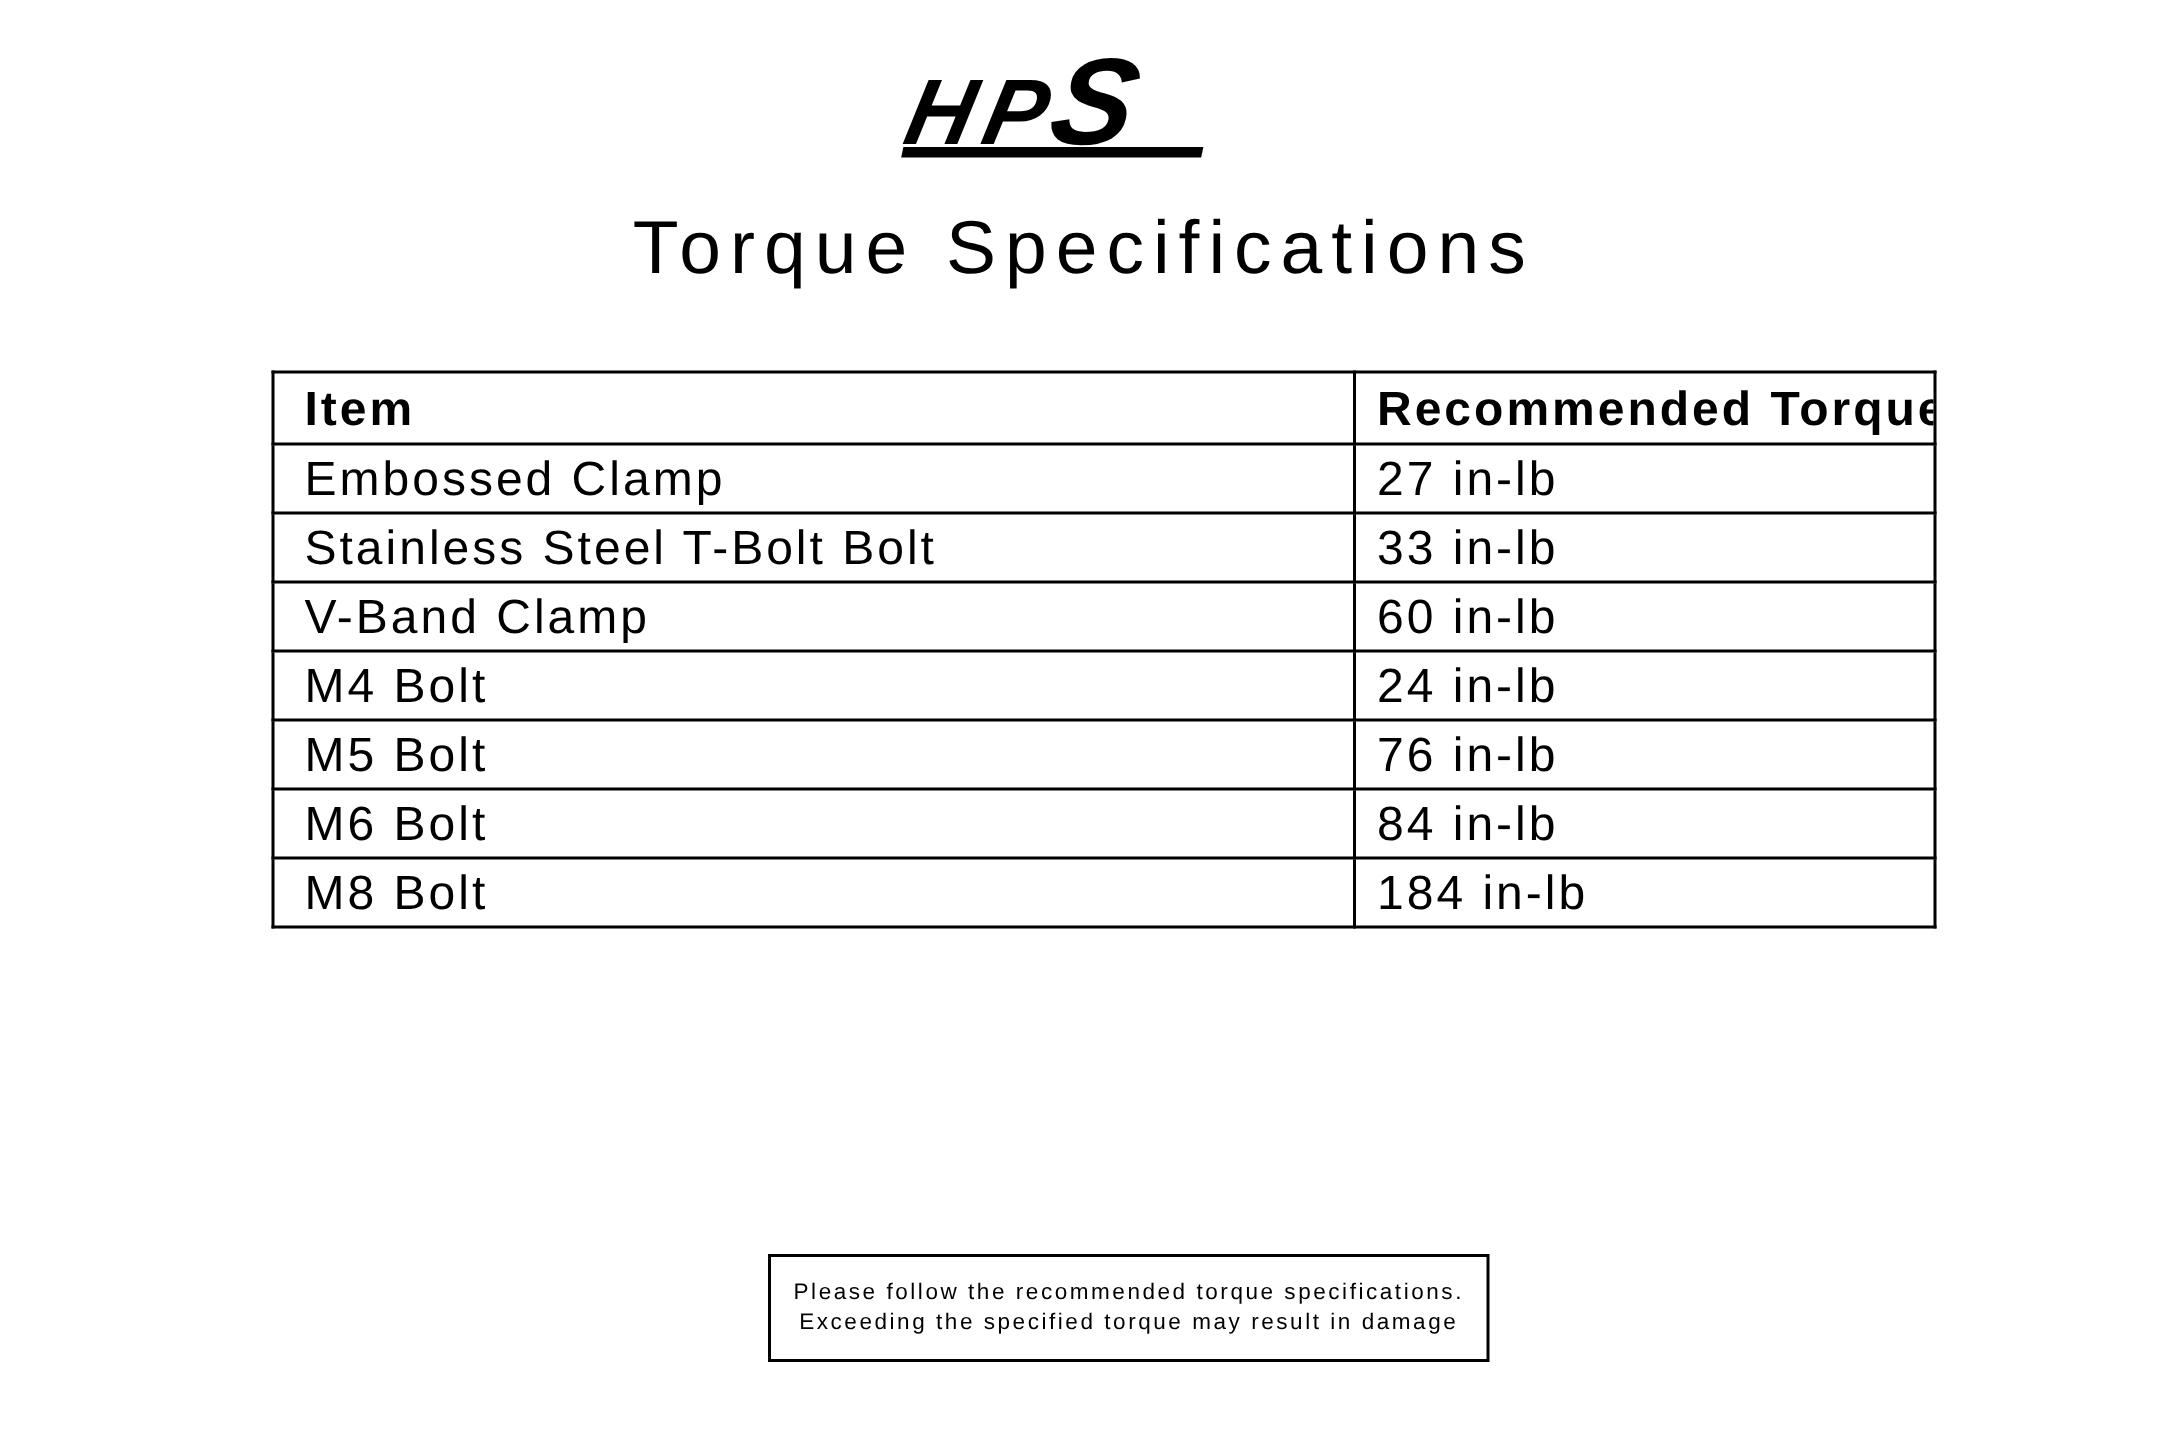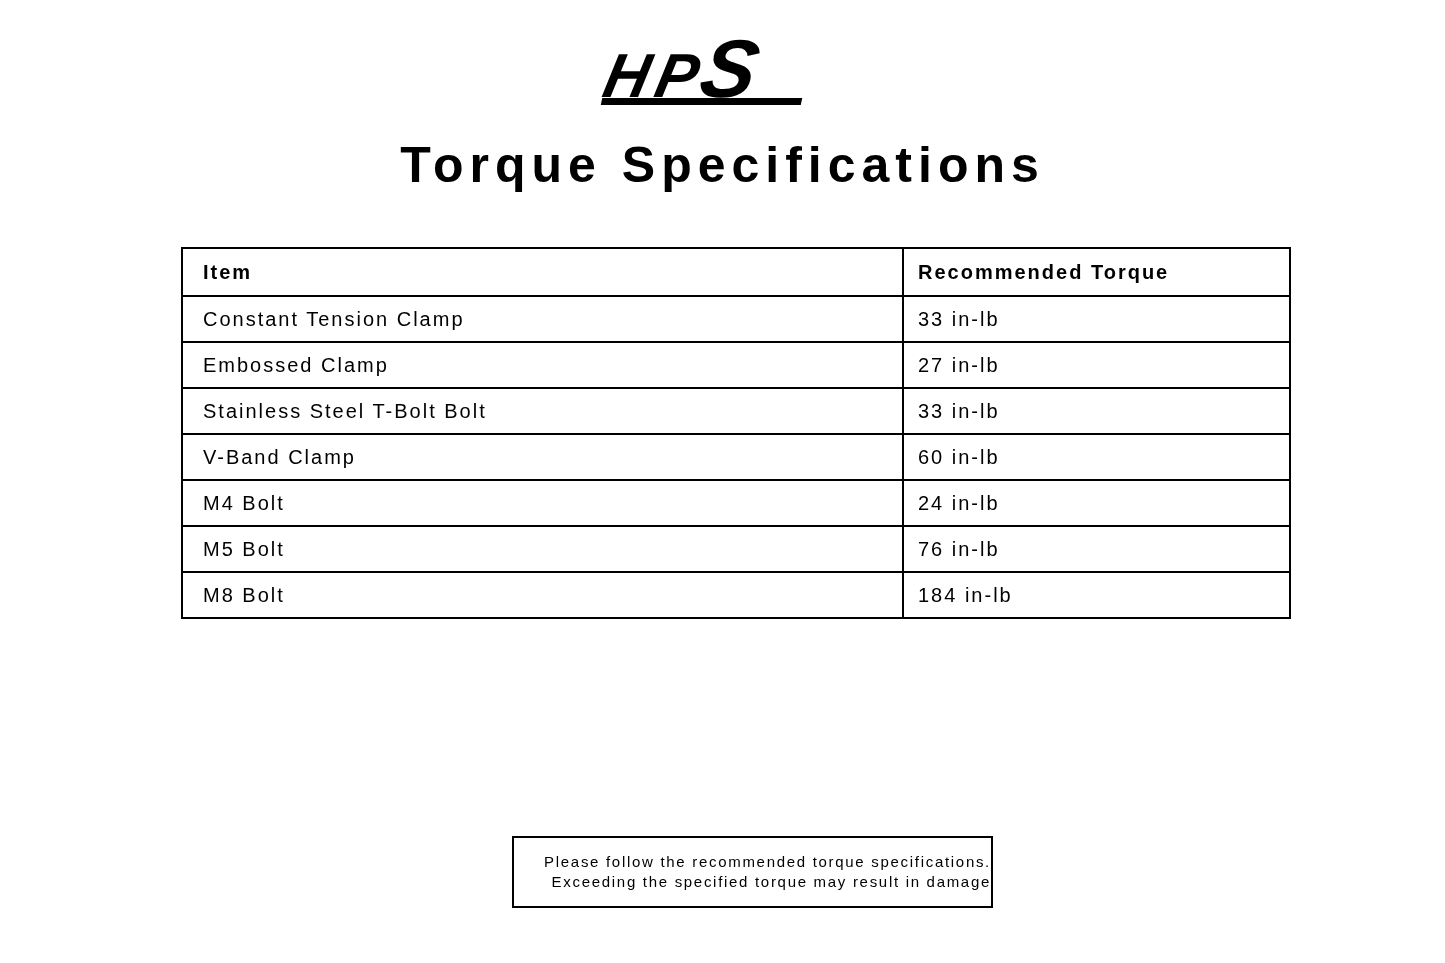--- a/index.html
+++ b/index.html
@@ -52,37 +52,37 @@
 
   
   .title {
     position: absolute;
     left: 0;
     top: 136px;
     width: 1445px;
     text-align: center;
     font-size: 50px;
     letter-spacing: 6px;
-    font-weight: bold;
+    font-weight: normal;
     margin: 0;
   }
 
   
   .spec-table {
     position: absolute;
     left: 181px;
     top: 247px;
     width: 1108px;
     border-collapse: collapse;
     table-layout: fixed;
   }
   .spec-table th,
   .spec-table td {
     border: 2px solid #000000;
-    font-size: 20px;
+    font-size: 32px;
     letter-spacing: 2px;
     vertical-align: middle;
     text-align: left;
     overflow: hidden;
     white-space: nowrap;
   }
   .spec-table th {
     font-weight: bold;
     height: 46px;
     padding: 0 0 0 20px;
@@ -102,21 +102,21 @@
     position: absolute;
     left: 512px;
     top: 836px;
     width: 481px;
     height: 72px;
     box-sizing: border-box;
     border: 2px solid #000000;
     display: flex;
     flex-direction: column;
     justify-content: center;
-    text-align: right;
+    text-align: center;
   }
   .note-line {
     font-size: 15px;
     letter-spacing: 1.7px;
     line-height: 20px;
     white-space: nowrap;
   }
 </style>
 </head>
 <body>
@@ -137,44 +137,44 @@
       <col class="col-value">
     </colgroup>
     <thead>
       <tr>
         <th>Item</th>
         <th class="value-head">Recommended Torque</th>
       </tr>
     </thead>
     <tbody>
         <tr>
-          <td>Constant Tension Clamp</td>
-          <td class="value-cell">33 in-lb</td>
-        </tr>
-        <tr>
           <td>Embossed Clamp</td>
           <td class="value-cell">27 in-lb</td>
         </tr>
         <tr>
           <td>Stainless Steel T-Bolt Bolt</td>
           <td class="value-cell">33 in-lb</td>
         </tr>
         <tr>
           <td>V-Band Clamp</td>
           <td class="value-cell">60 in-lb</td>
         </tr>
         <tr>
           <td>M4 Bolt</td>
           <td class="value-cell">24 in-lb</td>
         </tr>
         <tr>
           <td>M5 Bolt</td>
           <td class="value-cell">76 in-lb</td>
         </tr>
         <tr>
+          <td>M6 Bolt</td>
+          <td class="value-cell">84 in-lb</td>
+        </tr>
+        <tr>
           <td>M8 Bolt</td>
           <td class="value-cell">184 in-lb</td>
         </tr>
       </tbody>
   </table>
 
   <div class="note-box">
     <div class="note-line">Please follow the recommended torque specifications.</div>
     <div class="note-line">Exceeding the specified torque may result in damage</div>
   </div>

